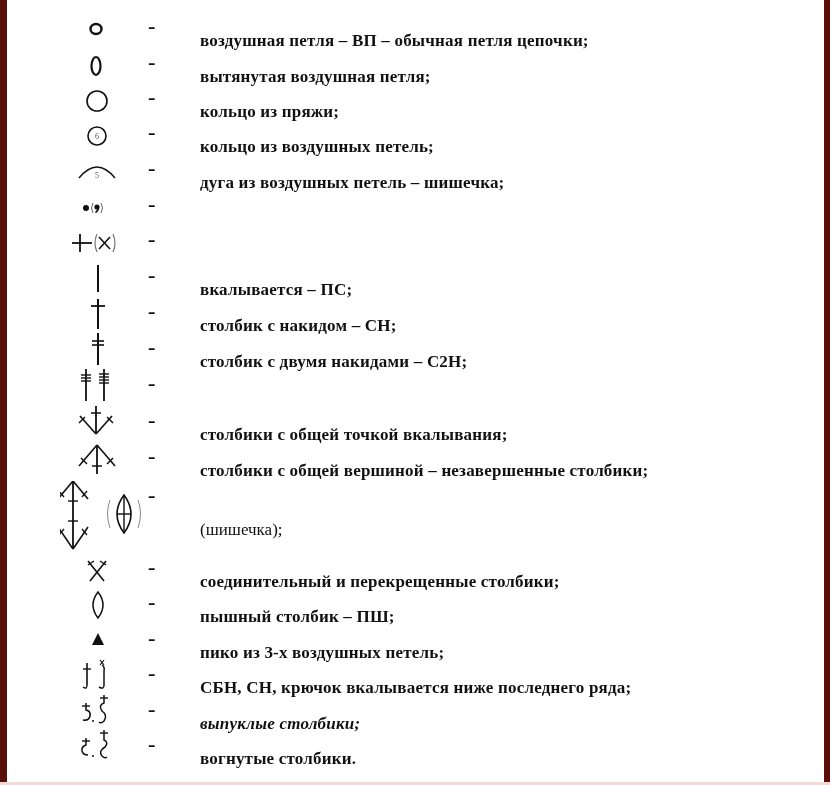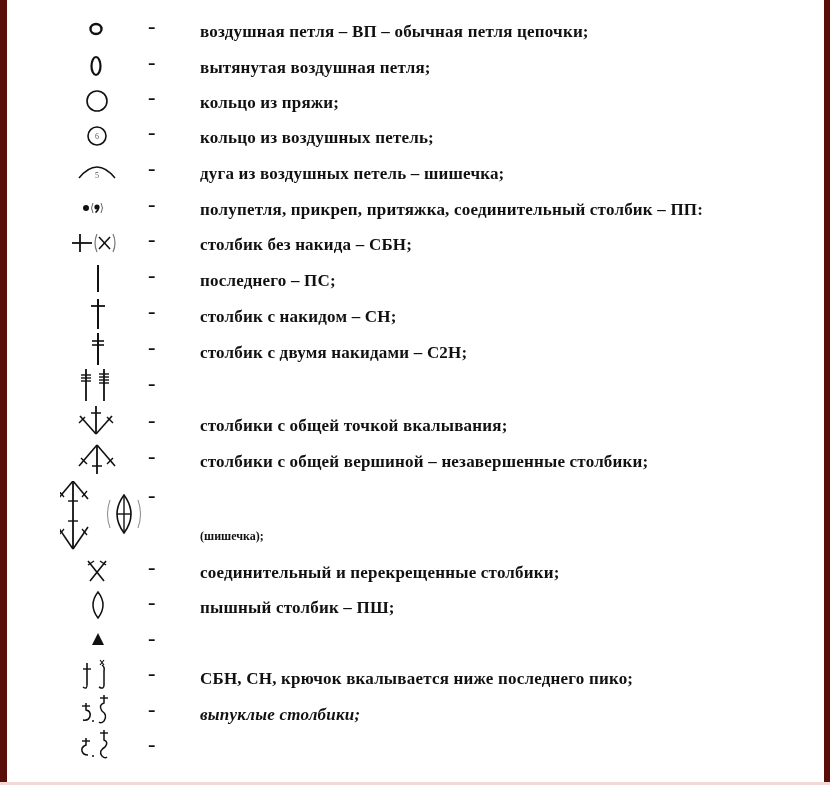--- a/index.html
+++ b/index.html
@@ -26,28 +26,28 @@
   }
   .sym {
     position: absolute; left: 60px; width: 100px; height: 34px;
   }
   .sym svg { position: absolute; left: 0; top: 0; }
   .dash {
     position: absolute; left: 148px; top: 6px;
     font-size: 15px; font-weight: bold; color: #111;
   }
   .text {
-    position: absolute; left: 200px; top: 10px;
+    position: absolute; left: 200px; top: 19px;
     font-family: "Liberation Serif", "DejaVu Serif", serif;
     font-size: 17px; font-weight: bold; color: #111; white-space: nowrap;
     letter-spacing: 0.2px;
   }
-  .text2 { position: absolute; left: 200px; top: 48px;
+  .text2 { position: absolute; left: 200px; top: 39px;
     font-family: "Liberation Serif", "DejaVu Serif", serif;
-    font-size: 12px; font-weight: bold; color: #111; white-space: nowrap; }
+    font-size: 17px; font-weight: normal; color: #111; white-space: nowrap; }
 </style>
 </head>
 <body>
 
 <div class="frame">
   <div class="border-left"></div>
   <div class="border-right"></div>
   <div class="border-bottom"></div>
 
   <div class="row" style="top:12px">
@@ -106,46 +106,44 @@
     <div class="sym">
       <svg width="100" height="34">
         <circle cx="26" cy="18" r="3" fill="#111"></circle>
         <path d="M33 13 Q30 18 33 23" fill="none" stroke="#666" stroke-width="1"></path>
         <circle cx="37" cy="17" r="2.6" fill="#111"></circle>
           <path d="M38.5 18 Q38 21 35.5 22.5" fill="none" stroke="#111" stroke-width="1.6"></path>
         <path d="M41 13 Q44 18 41 23" fill="none" stroke="#666" stroke-width="1"></path>
       </svg>
     </div>
     <span class="dash">–</span>
-    <span class="text">полупетля, прикреп, притяжка, соединительный столбик – ПП:</span>
   </div>
 
   <div class="row" style="top:225px">
     <div class="sym">
       <svg width="100" height="34">
         <line x1="12" y1="18" x2="32" y2="18" stroke="#111" stroke-width="1.8"></line>
         <line x1="20" y1="9" x2="20" y2="27" stroke="#111" stroke-width="1.8"></line>
         <path d="M37 9 Q33 18 37 27" fill="none" stroke="#777" stroke-width="1.2"></path>
         <line x1="39" y1="12" x2="50" y2="24" stroke="#111" stroke-width="1.6"></line>
         <line x1="50" y1="12" x2="39" y2="24" stroke="#111" stroke-width="1.6"></line>
         <path d="M53 9 Q57 18 53 27" fill="none" stroke="#777" stroke-width="1.2"></path>
       </svg>
     </div>
     <span class="dash">–</span>
-    <span class="text">столбик без накида – СБН;</span>
   </div>
 
   <div class="row" style="top:261px">
     <div class="sym">
       <svg width="100" height="34">
           <line x1="38" y1="4" x2="38" y2="31" stroke="#111" stroke-width="2"></line>
         </svg>
     </div>
     <span class="dash">–</span>
-    <span class="text">последнего – ПС;</span>
+    <span class="text">вкалывается – ПС;</span>
   </div>
 
   <div class="row" style="top:297px">
     <div class="sym">
       <svg width="100" height="34">
         <line x1="38" y1="2" x2="38" y2="32" stroke="#111" stroke-width="2"></line>
         <line x1="31" y1="9" x2="45" y2="9" stroke="#111" stroke-width="1.8"></line>
       </svg>
     </div>
     <span class="dash">–</span>
@@ -259,35 +257,36 @@
     <span class="text">пышный столбик – ПШ;</span>
   </div>
 
   <div class="row" style="top:624px">
     <div class="sym">
       <svg width="100" height="34">
           <polygon points="38,9 44,21 32,21" fill="#111"></polygon>
         </svg>
     </div>
     <span class="dash">–</span>
+    <span class="text">пико из 3-х воздушных петель;</span>
   </div>
 
   <div class="row" style="top:659px">
     <div class="sym">
       <svg width="100" height="34">
         <line x1="27" y1="4" x2="27" y2="26" stroke="#111" stroke-width="1.6"></line>
         <line x1="23" y1="10" x2="31" y2="10" stroke="#111" stroke-width="1.4"></line>
         <path d="M27 26 Q27 31 23 28" fill="none" stroke="#111" stroke-width="1.4"></path>
         <line x1="40" y1="1" x2="44" y2="6" stroke="#111" stroke-width="1.2"></line>
         <line x1="44" y1="1" x2="40" y2="6" stroke="#111" stroke-width="1.2"></line>
         <path d="M42 6 Q45 8 44 12 L44 26 Q44 31 39 28" fill="none" stroke="#111" stroke-width="1.5"></path>
       </svg>
     </div>
     <span class="dash">–</span>
-    <span class="text">СБН, СН, крючок вкалывается ниже последнего пико;</span>
+    <span class="text">СБН, СН, крючок вкалывается ниже последнего ряда;</span>
   </div>
 
   <div class="row" style="top:695px">
     <div class="sym">
       <svg width="100" height="34">
         <line x1="22" y1="11" x2="30" y2="11" stroke="#111" stroke-width="1.4"></line>
         <path d="M26 8 L26 15 Q31 16 30 21 Q29 26 23 25" fill="none" stroke="#111" stroke-width="1.5"></path>
         <circle cx="33" cy="26" r="1" fill="#111"></circle>
         <line x1="40" y1="3" x2="48" y2="3" stroke="#111" stroke-width="1.4"></line>
         <path d="M44 0 L44 8 Q38 10 42 16 Q48 20 44 26 Q41 29 39 27" fill="none" stroke="#111" stroke-width="1.5"></path>
@@ -301,14 +300,15 @@
     <div class="sym">
       <svg width="100" height="34">
         <line x1="22" y1="11" x2="30" y2="11" stroke="#111" stroke-width="1.4"></line>
         <path d="M26 8 L26 15 Q21 17 22 21 Q23 25 28 25" fill="none" stroke="#111" stroke-width="1.5"></path>
         <circle cx="33" cy="26" r="1" fill="#111"></circle>
         <line x1="40" y1="3" x2="48" y2="3" stroke="#111" stroke-width="1.4"></line>
         <path d="M44 0 L44 10 Q49 12 45 17 Q38 21 42 26 Q45 29 47 27" fill="none" stroke="#111" stroke-width="1.5"></path>
       </svg>
     </div>
     <span class="dash">–</span>
+    <span class="text">вогнутые столбики.</span>
   </div>
 </div>
 
 </body></html>

